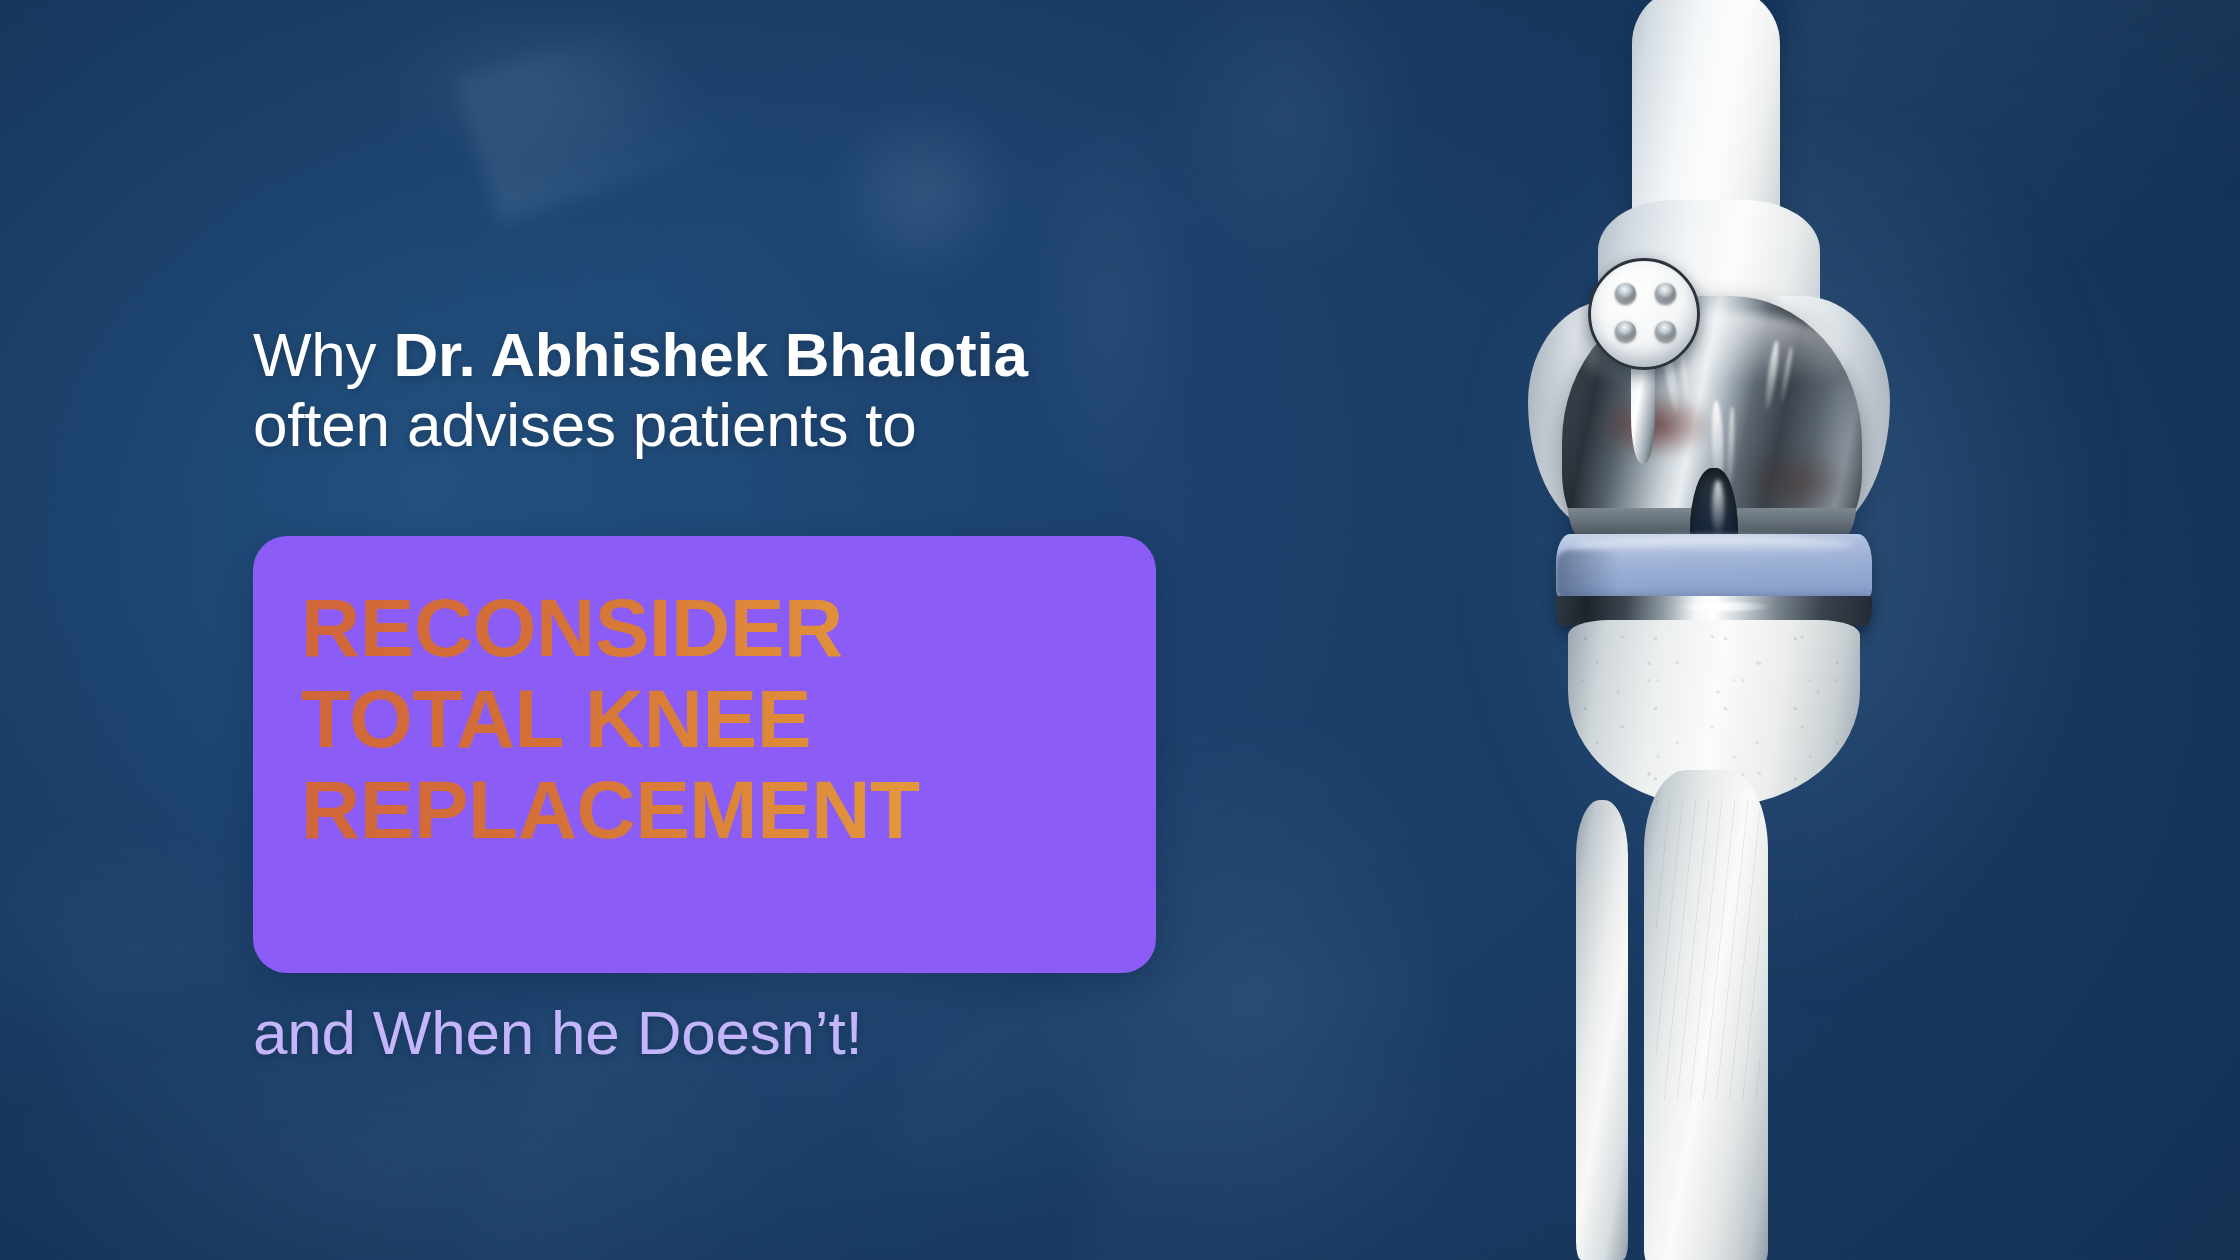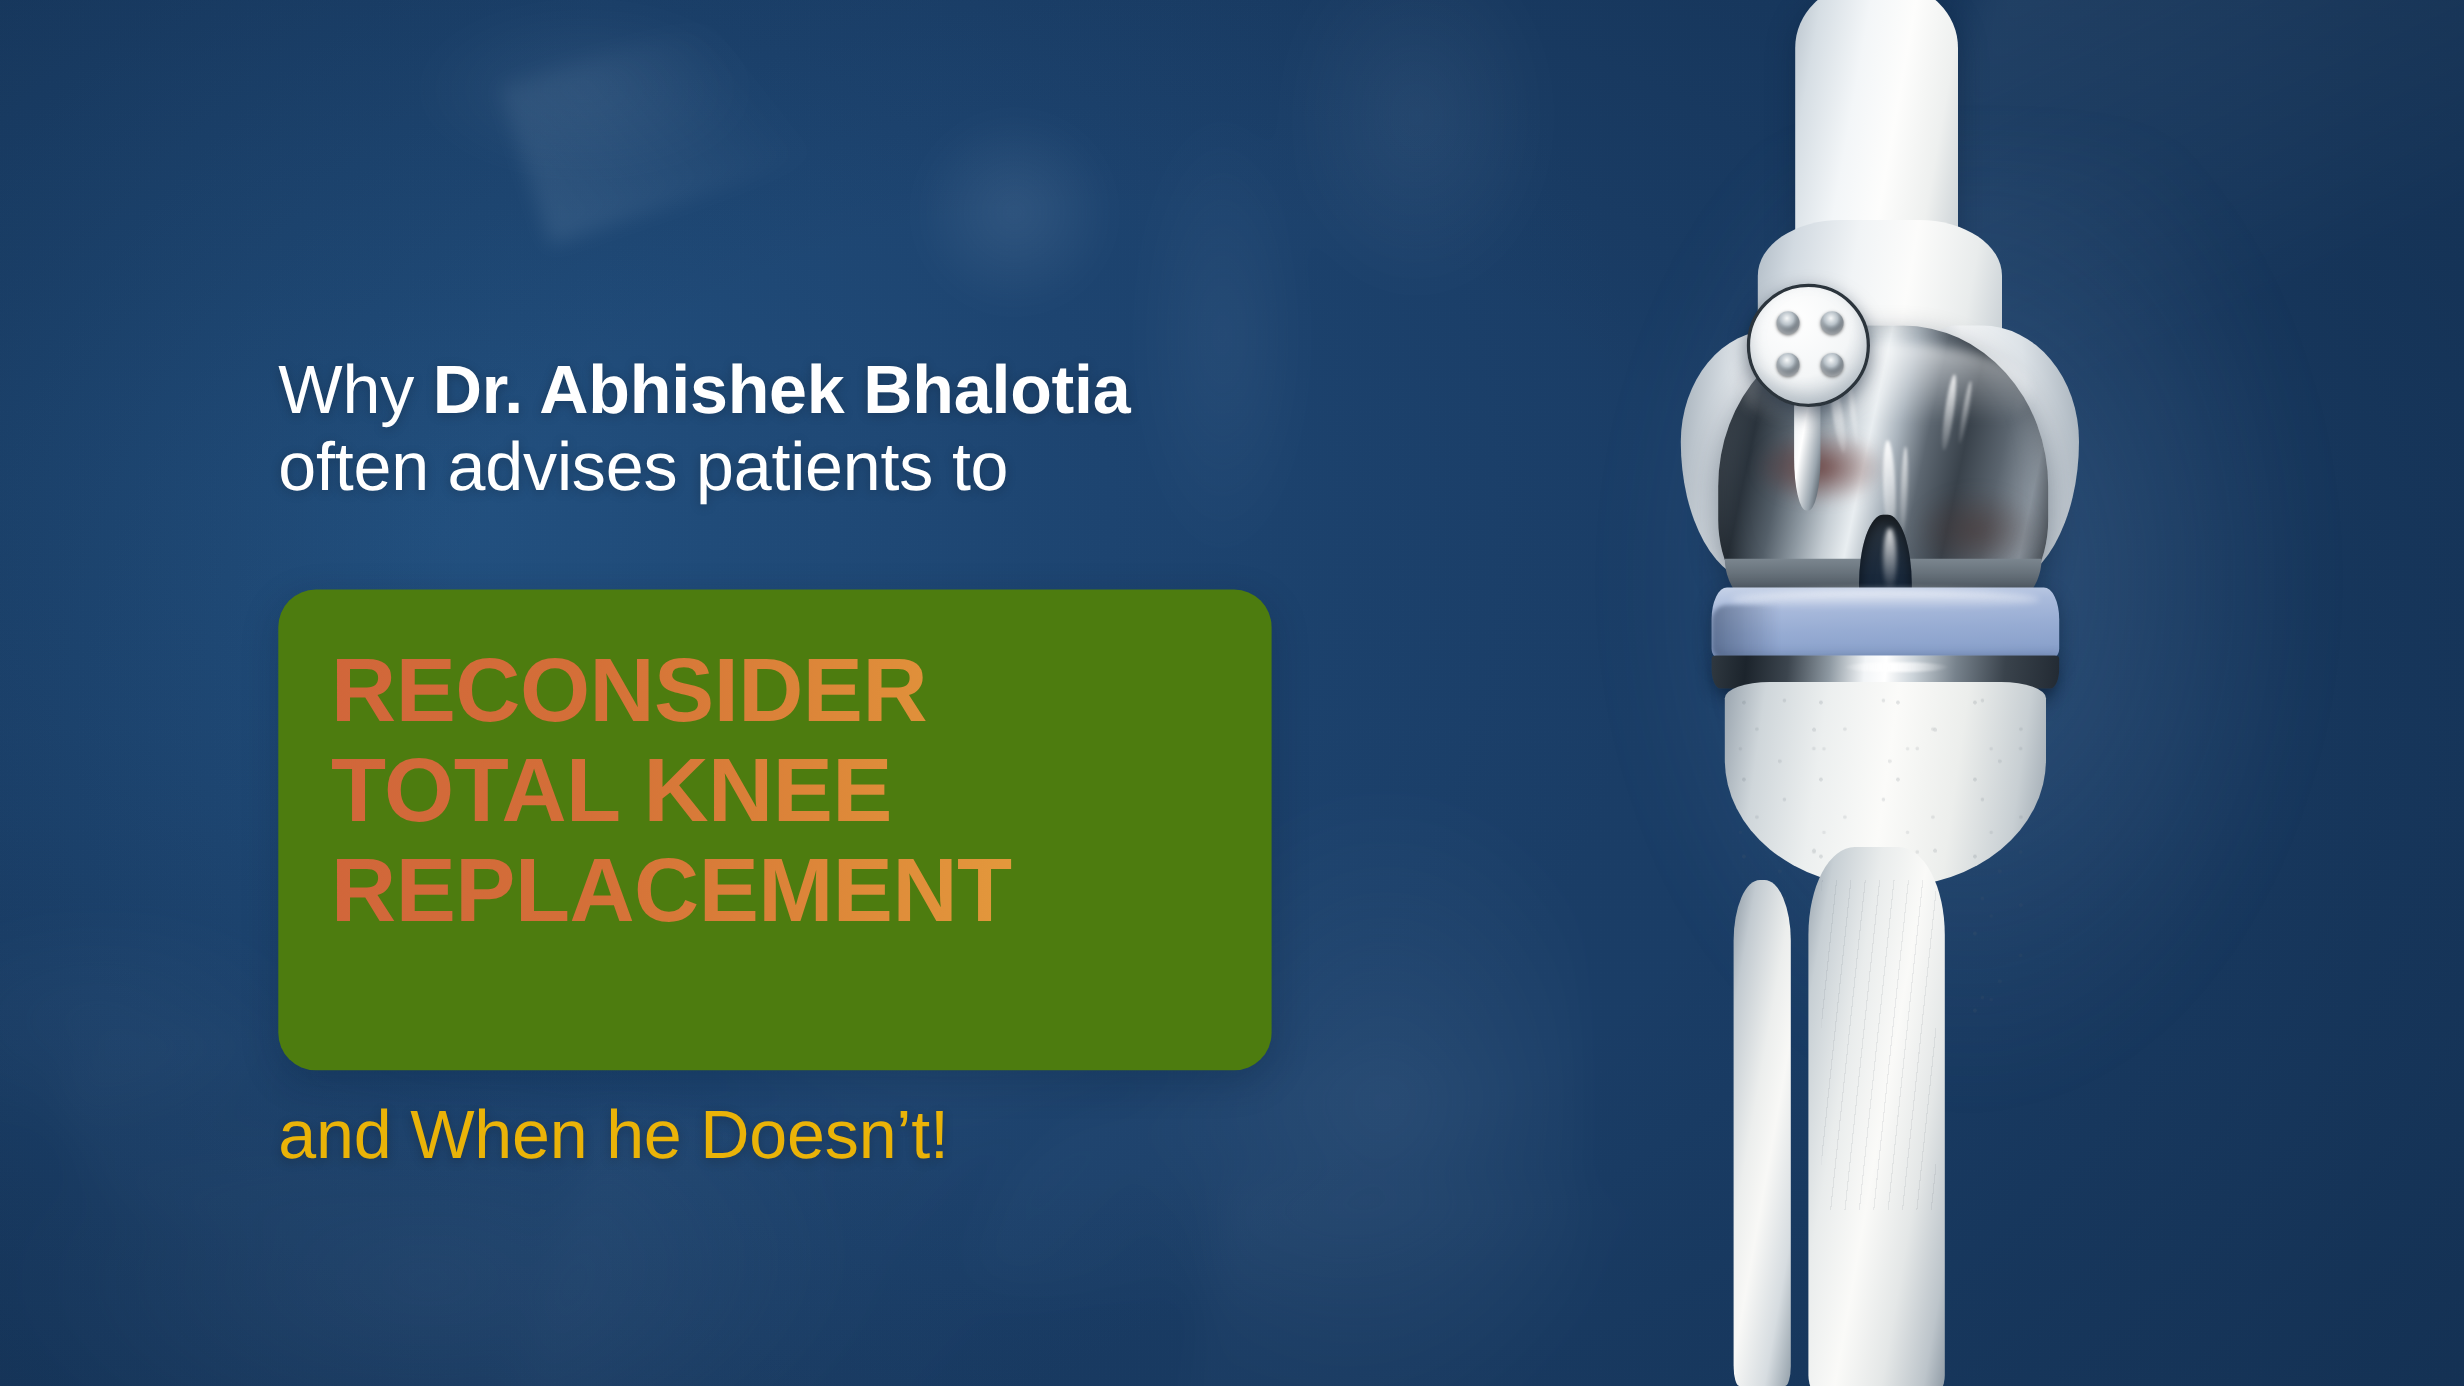--- a/index.html
+++ b/index.html
@@ -92,21 +92,21 @@
     text-shadow:0 2px 10px rgba(0,0,0,.22);
   }
   .headline-top .strong { font-weight:700; }
   .headline-line2 { display:block; }
 
   
   .emphasis-card {
     position:absolute;
     left:253px; top:490px;
     width:903px; height:437px;
-    background:#4d7c0f;
+    background:#8b5cf6;
     border-radius:34px;
     box-shadow:0 10px 34px rgba(5,22,44,.22);
     overflow:hidden;
   }
   .emphasis-text {
     position:absolute;
     left:48px; top:46px;
     width:820px;
     font-weight:700;
     font-size:82px;
@@ -116,21 +116,21 @@
     background-image:linear-gradient(90deg,#d1663a 0%, #d46f38 28%, #dd8739 55%, #e49a3c 78%, #eaa93e 100%);
     -webkit-background-clip:text;
     background-clip:text;
     color:transparent;
     -webkit-text-fill-color:transparent;
   }
   .emphasis-text .el { display:block; }
 
   .headline-bottom {
     position:absolute; left:253px; top:952px; width:980px;
-    color:#eab308;
+    color:#c4b5fd;
     font-size:62px; line-height:1.13;
     font-weight:400;
     letter-spacing:-.2px;
     text-shadow:0 2px 10px rgba(0,0,0,.22);
   }
 
   
   .implant { position:absolute; left:1380px; top:0; width:860px; height:1260px; }
 
   .implant-glow {

